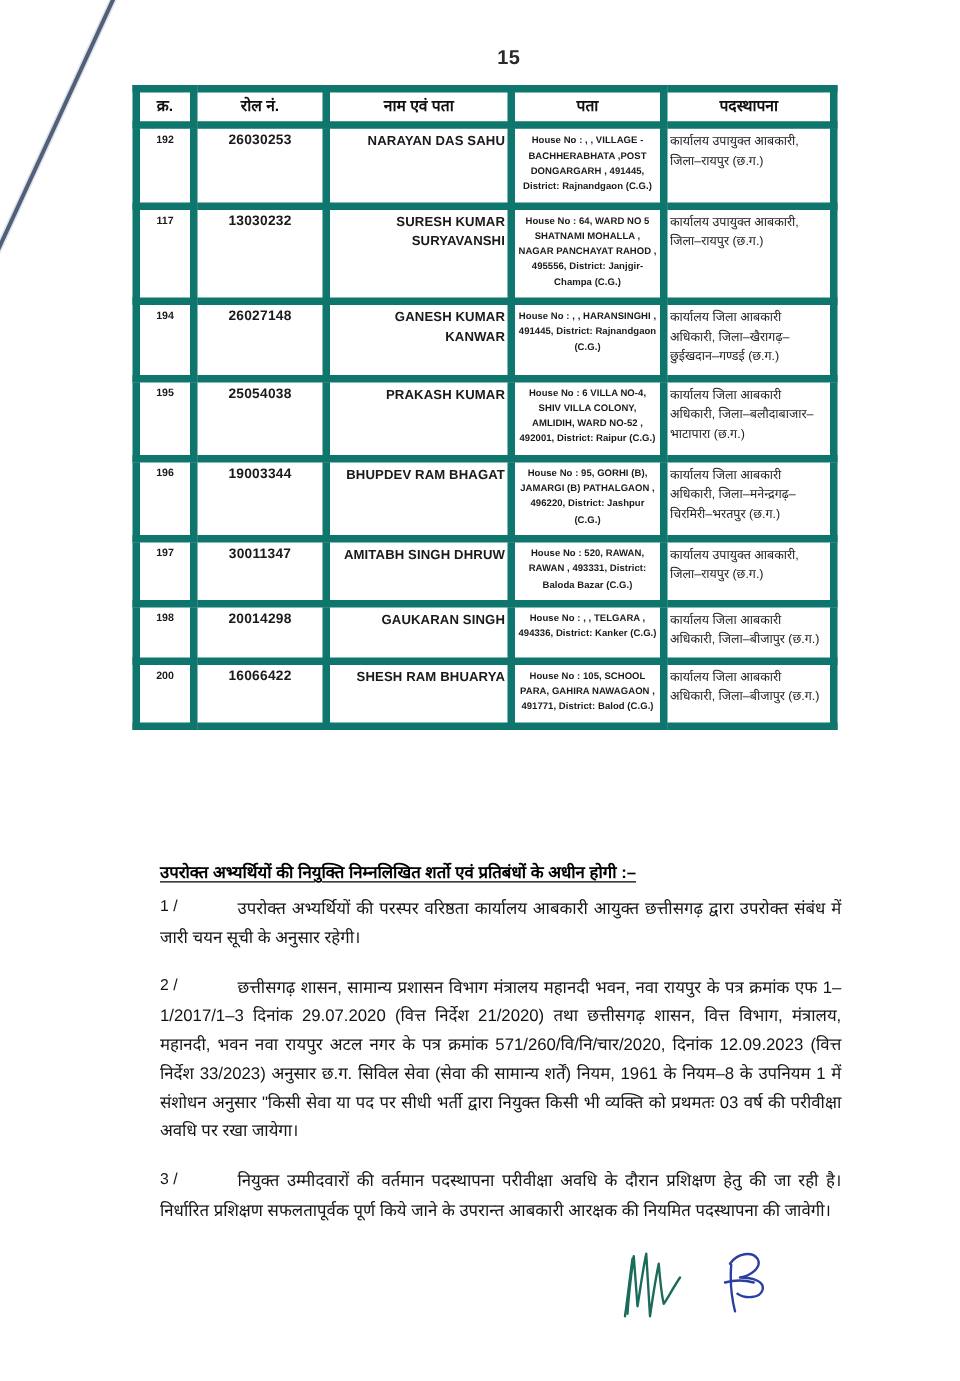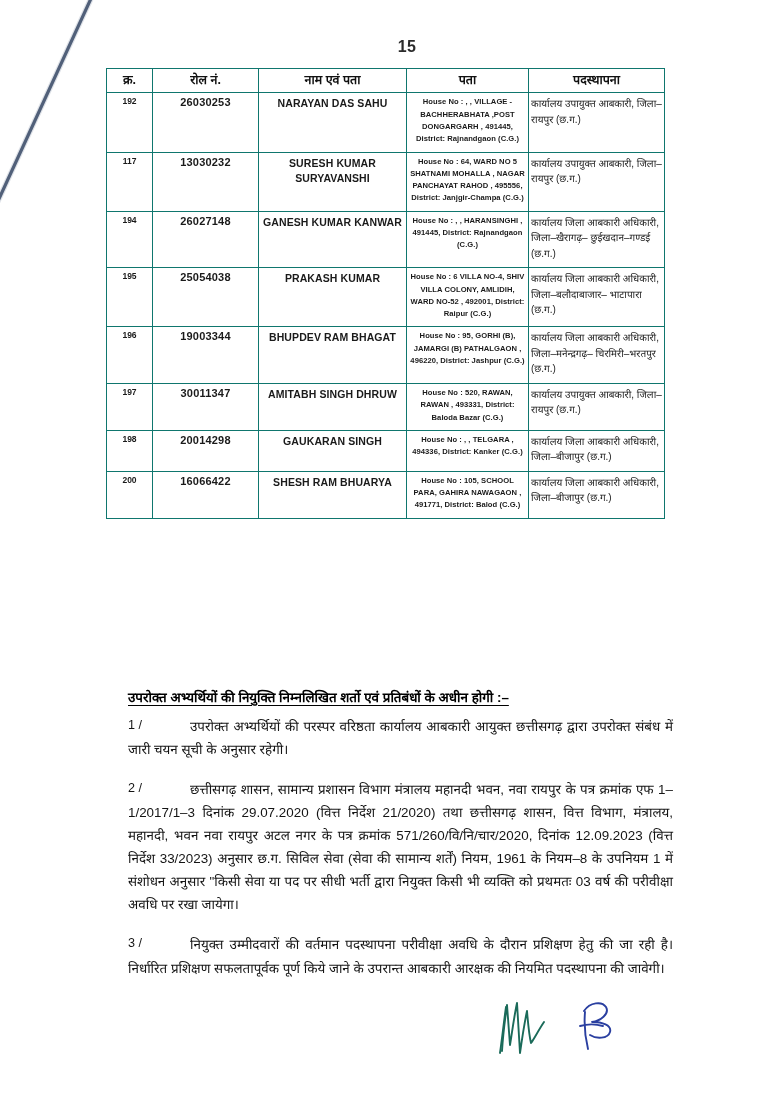--- a/index.html
+++ b/index.html
@@ -46,21 +46,21 @@
     left: 106px;
     top: 68px;
     width: 558px;
   }
   table.roster {
     border-collapse: collapse;
     width: 558px;
     table-layout: fixed;
   }
   table.roster th, table.roster td {
-    border: 1px solid #0f766e;
+    border: 6px solid #0f766e;
     vertical-align: top;
     padding: 3px 2px 6px 2px;
   }
   table.roster thead th {
     text-align: center;
     vertical-align: middle;
     font-size: 12.5px;
     font-weight: 700;
     padding: 4px 2px 5px 2px;
     line-height: 1.15;
@@ -83,21 +83,21 @@
   td.c-roll {
     font-size: 11px;
     font-weight: 700;
     text-align: center;
     padding-top: 6px;
     letter-spacing: .2px;
   }
   td.c-name {
     font-size: 10.5px;
     font-weight: 700;
-    text-align: center;
+    text-align: right;
     padding-top: 6px;
     line-height: 1.5;
     letter-spacing: .1px;
   }
   td.c-addr {
     font-size: 7.6px;
     font-weight: 700;
     text-align: center;
     padding-top: 6px;
     line-height: 1.62;

